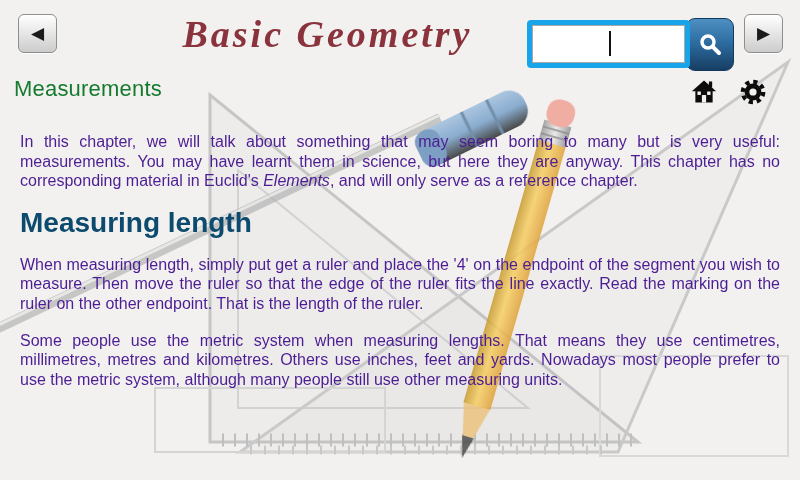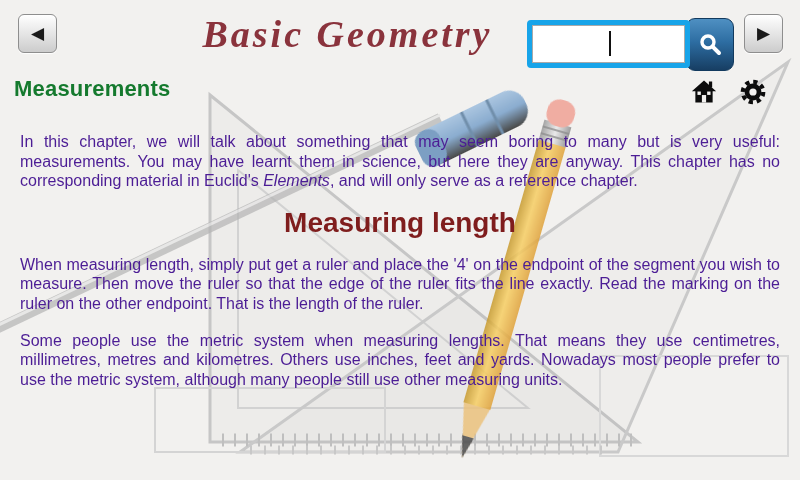--- a/index.html
+++ b/index.html
@@ -25,21 +25,21 @@
     border: 1px solid #8e8e8e; border-radius: 6px;
     background: linear-gradient(#ffffff, #e3e3e3 55%, #cccccc);
     box-shadow: 0 1px 1px rgba(255,255,255,.9), inset 0 1px 0 #fff;
     font-size: 17px; line-height: 37px; text-align: center; color: #1a1a1a;
     cursor: pointer; font-family: "DejaVu Sans", sans-serif;
   }
   .nav-btn.back { left: 18px; }
   .nav-btn.fwd  { left: 744px; }
 
   .app-title {
-    position: absolute; left: 160px; top: 4px; width: 375px; height: 62px;
+    position: absolute; left: 140px; top: 4px; width: 375px; height: 62px;
     font-family: cursive;
     font-style: italic; font-weight: 700;
     font-size: 38px; line-height: 60px; text-align: center;
     letter-spacing: 3px; color: #8a333c;
   }
 
   .search-field {
     position: absolute; left: 527px; top: 20px; width: 163px; height: 48px;
     border: 5px solid #17a4e9; border-radius: 4px;
     background: #ffffff; z-index: 2;
@@ -57,38 +57,38 @@
     border: 1px solid #123a5e; border-radius: 9px;
     background: linear-gradient(#4f90c2, #2d6da2 45%, #173e63);
     z-index: 1; cursor: pointer;
   }
   .search-btn svg { position: absolute; left: 11px; top: 13px; }
 
   
   .subheader { position: absolute; left: 0; top: 72px; width: 800px; height: 40px; z-index: 3; }
   .chapter-title {
     position: absolute; left: 14px; top: 4px;
-    font-size: 22px; font-weight: 700; color: #157a2e;
+    font-size: 22px; font-weight: 400; color: #157a2e;
     letter-spacing: 0.2px;
   }
   .icon-btn { position: absolute; top: 6px; width: 28px; height: 28px; border: none; background: transparent; cursor: pointer; padding: 0; }
   .icon-btn.home { left: 690px; }
   .icon-btn.gear { left: 739px; }
 
   
   .content {
     position: absolute; left: 20px; top: 132px; width: 760px; z-index: 2;
   }
   .content p {
     font-size: 16px; line-height: 19.6px; text-align: justify;
     margin: 0 0 17px 0; color: #4c1d95;
   }
   .content h2 {
-    font-size: 28px; line-height: 30px; font-weight: 700; color: #7f1d1d;
-    margin: 3px 0 17px 0; text-align: center;
+    font-size: 28px; line-height: 30px; font-weight: 700; color: #0c4a6e;
+    margin: 3px 0 17px 0; text-align: left;
   }
   .content em { font-style: italic; }
 </style>
 </head>
 <body>
 
 <svg class="watermark" viewBox="0 0 800 480" xmlns="http://www.w3.org/2000/svg">
   <defs>
     <linearGradient id="pencilBody" x1="0" y1="0" x2="1" y2="0">
       <stop offset="0" stop-color="#c79a2e"></stop>

